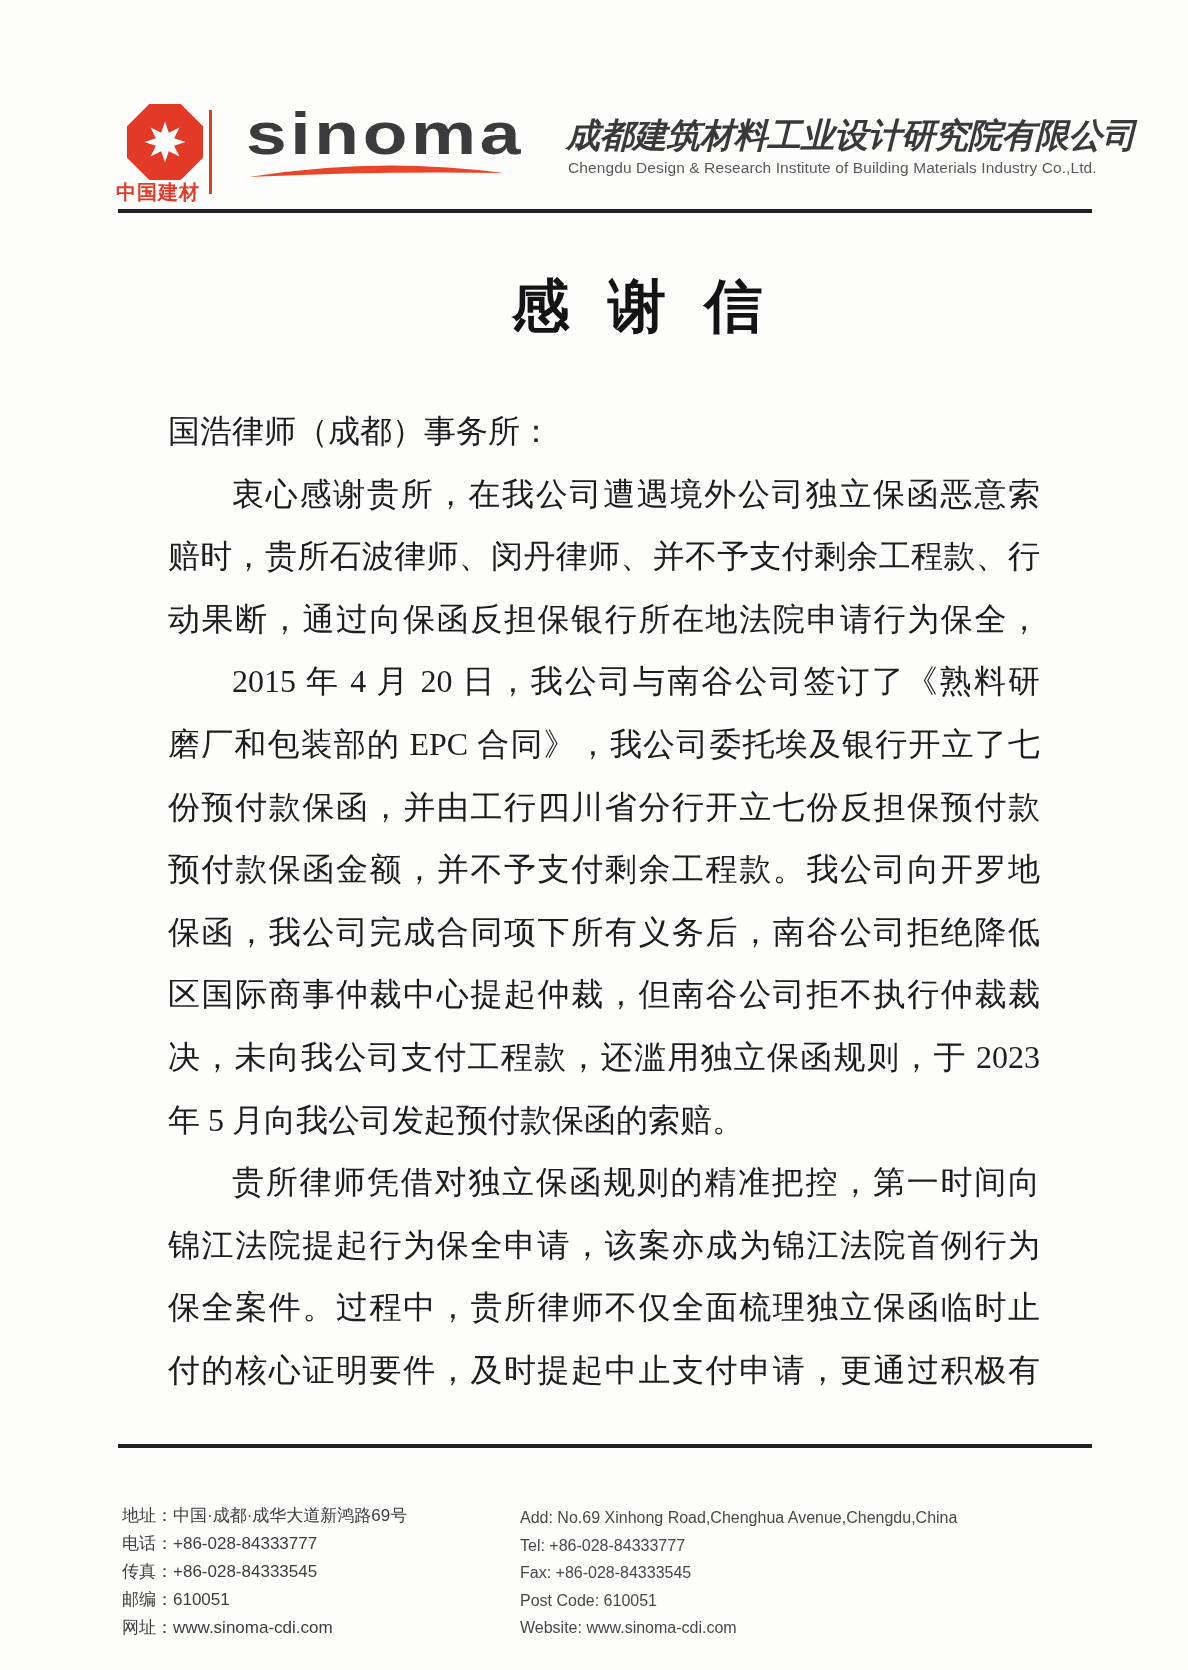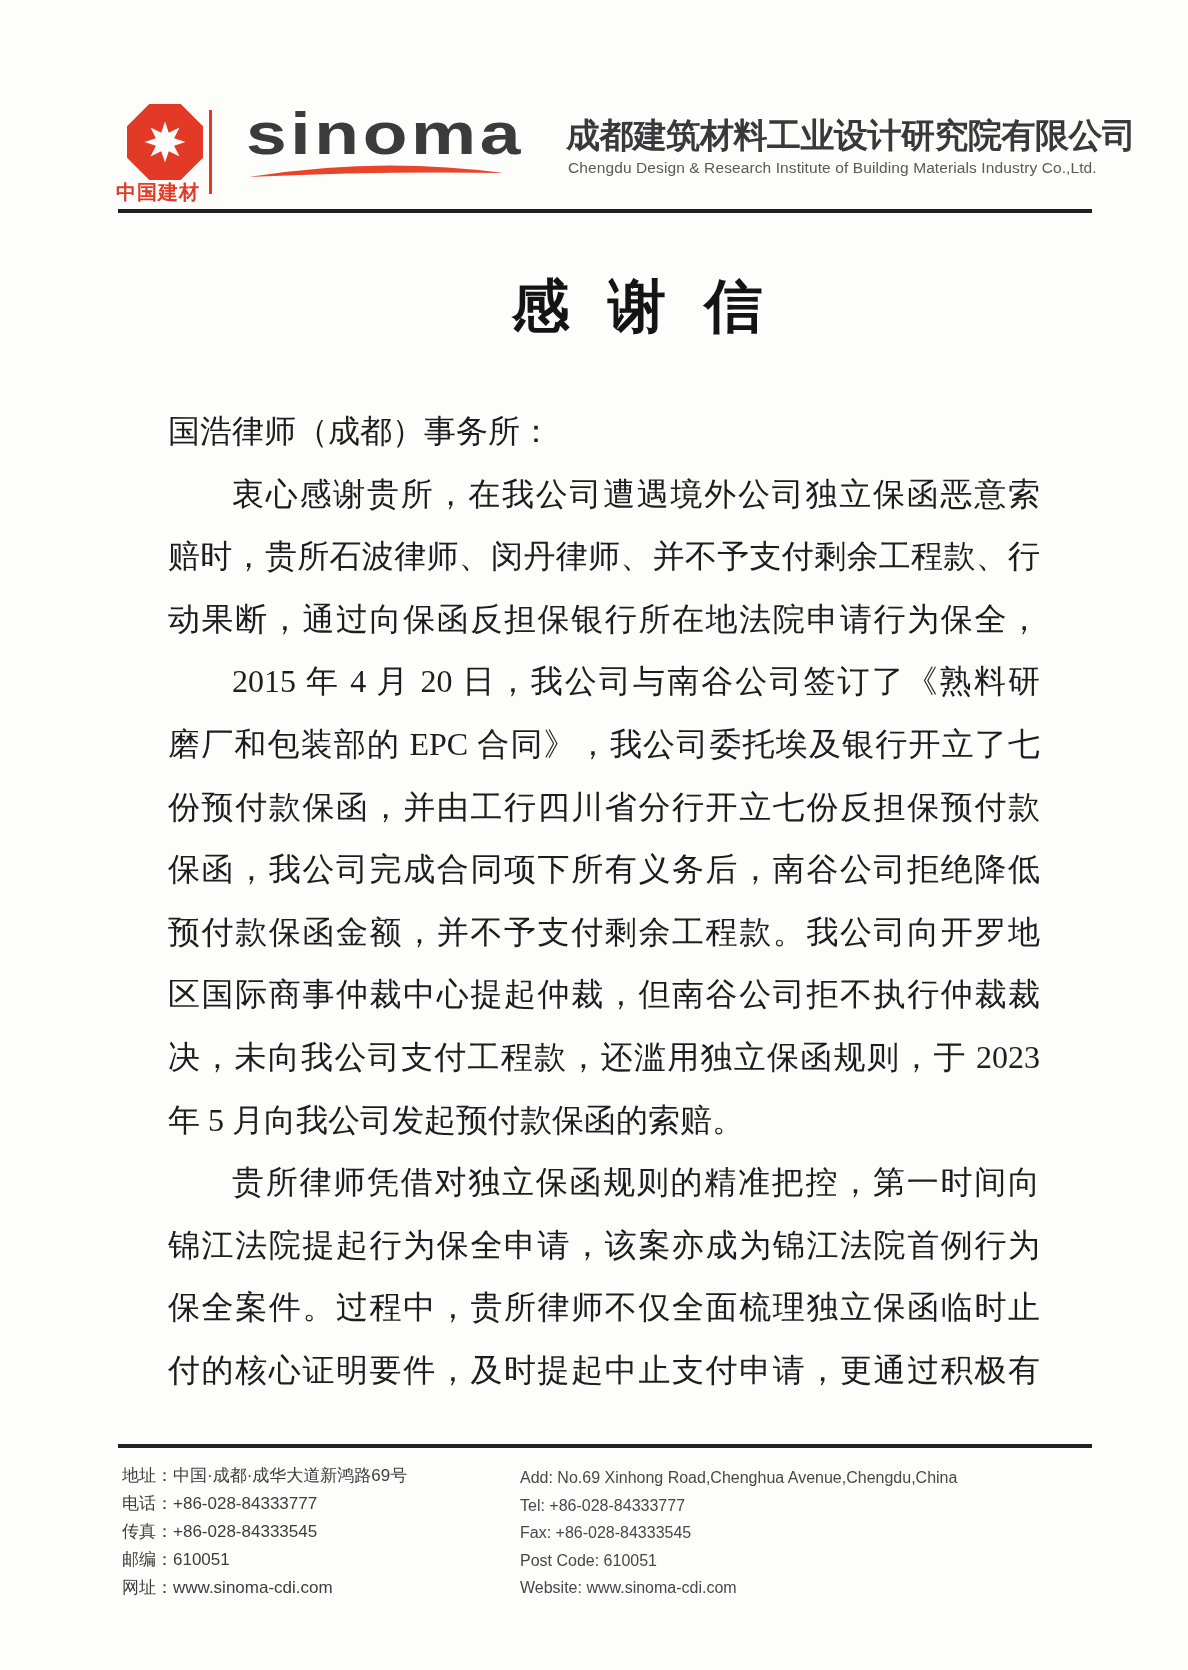--- a/index.html
+++ b/index.html
@@ -23,21 +23,21 @@
   .brand-word{
     position:absolute;left:246px;top:104px;
     font-size:60px;font-weight:bold;color:#3b3b3d;
     letter-spacing:3px;transform:scaleX(1.22);transform-origin:left top;
     font-family:"Liberation Sans",sans-serif;line-height:60px;
   }
   .brand-swoosh{position:absolute;left:248px;top:164px;width:258px;height:16px;}
   .company-cn{
     position:absolute;left:566px;top:115px;width:530px;
     font-size:34px;font-weight:bold;color:#39393b;letter-spacing:-0.5px;
-    white-space:nowrap;line-height:40px;
+    white-space:nowrap;line-height:40px;font-style:italic;
   }
   .company-en{
     position:absolute;left:568px;top:159px;width:530px;
     font-size:15.5px;color:#59595b;letter-spacing:0.1px;white-space:nowrap;
   }
   .header-rule{position:absolute;left:118px;top:209px;width:974px;height:4px;background:#1e2024;}
   
   .title{
     position:absolute;left:12px;top:268px;width:100%;
     text-align:center;font-size:58px;font-weight:600;color:#141416;
@@ -49,21 +49,21 @@
     position:absolute;left:168px;top:400px;width:872px;
     font-family:"Liberation Serif","DejaVu Serif",serif;
     font-size:32px;color:#1d1d20;
   }
   .bline{height:62.6px;line-height:62.6px;white-space:nowrap;}
   .bline.wrap{white-space:normal;}
   .bline.justify{text-align:justify;text-align-last:justify;white-space:normal;}
   .bline.indent{padding-left:64px;}
   
   .footer-rule{position:absolute;left:118px;top:1444px;width:974px;height:4px;background:#202226;}
-  .foot-col{position:absolute;color:#3c3c3e;}
+  .foot-col{position:absolute;color:#3c3c3e;margin-top:40px;}
   .foot-col.left{left:122px;top:1462px;font-size:17px;}
   .foot-col.right{left:520px;top:1464px;font-size:16px;color:#47474a;}
   .foot-row{height:28px;line-height:28px;white-space:nowrap;}
   .foot-col.right .foot-row{height:27.6px;line-height:27.6px;}
 </style>
 </head>
 <body>
 
 <div class="page">
 
@@ -87,22 +87,22 @@
 
   <div class="letter-body">
     <div class="bline">国浩律师（成都）事务所：</div>
     <div id="body-lines">
         <div class="bline justify indent">衷心感谢贵所，在我公司遭遇境外公司独立保函恶意索</div>
         <div class="bline justify">赔时，贵所石波律师、闵丹律师、并不予支付剩余工程款、行</div>
         <div class="bline justify">动果断，通过向保函反担保银行所在地法院申请行为保全，</div>
         <div class="bline justify indent">2015 年 4 月 20 日，我公司与南谷公司签订了《熟料研</div>
         <div class="bline justify">磨厂和包装部的 EPC 合同》，我公司委托埃及银行开立了七</div>
         <div class="bline justify">份预付款保函，并由工行四川省分行开立七份反担保预付款</div>
+        <div class="bline justify">预付款保函金额，并不予支付剩余工程款。我公司向开罗地</div>
         <div class="bline justify">保函，我公司完成合同项下所有义务后，南谷公司拒绝降低</div>
-        <div class="bline justify">预付款保函金额，并不予支付剩余工程款。我公司向开罗地</div>
         <div class="bline justify">区国际商事仲裁中心提起仲裁，但南谷公司拒不执行仲裁裁</div>
         <div class="bline justify">决，未向我公司支付工程款，还滥用独立保函规则，于 2023</div>
         <div class="bline wrap">年 5 月向我公司发起预付款保函的索赔。</div>
         <div class="bline justify indent">贵所律师凭借对独立保函规则的精准把控，第一时间向</div>
         <div class="bline justify">锦江法院提起行为保全申请，该案亦成为锦江法院首例行为</div>
         <div class="bline justify">保全案件。过程中，贵所律师不仅全面梳理独立保函临时止</div>
         <div class="bline justify">付的核心证明要件，及时提起中止支付申请，更通过积极有</div>
       </div>
   </div>
 

